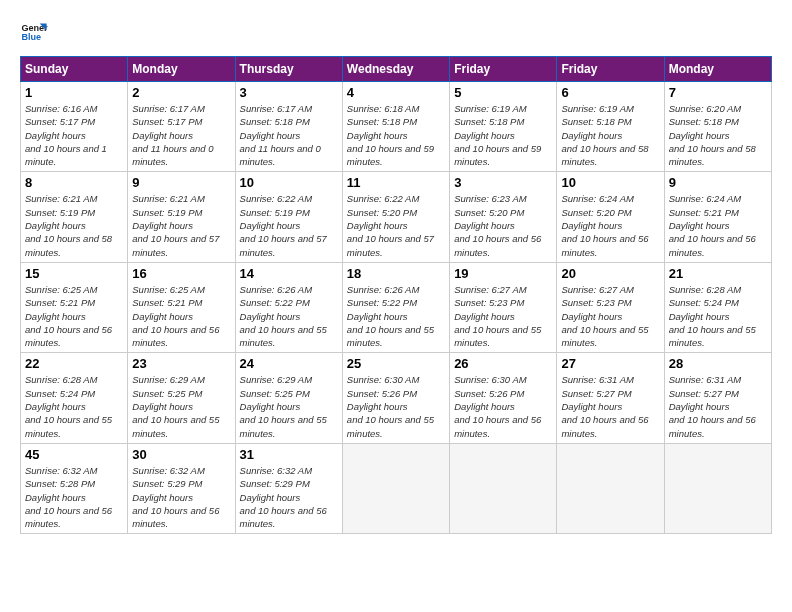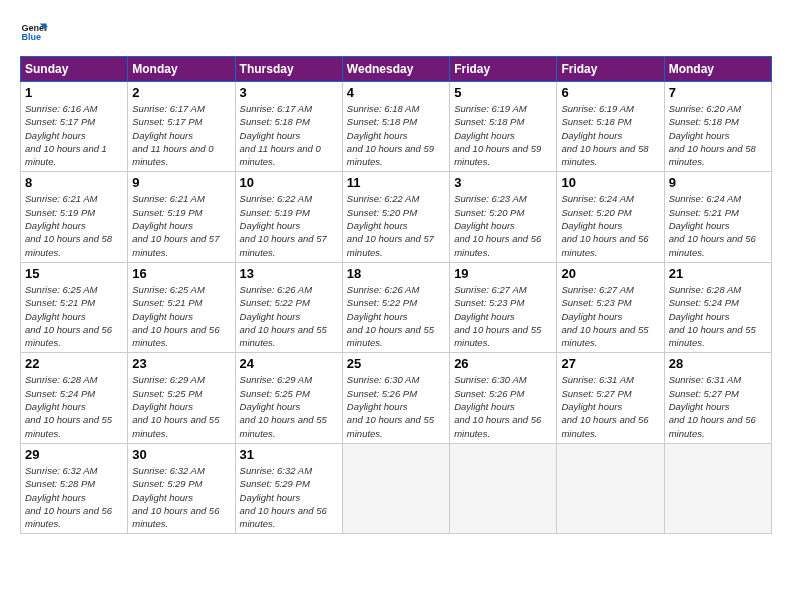--- a/index.html
+++ b/index.html
@@ -173,21 +173,21 @@
         <tr>
           <td>
           <span class="day-num">15</span>
           <span class="day-info">Sunrise: 6:25 AM<br>Sunset: 5:21 PM<br>Daylight hours<br>and 10 hours and 56 minutes.</span>
         </td>
           <td>
           <span class="day-num">16</span>
           <span class="day-info">Sunrise: 6:25 AM<br>Sunset: 5:21 PM<br>Daylight hours<br>and 10 hours and 56 minutes.</span>
         </td>
           <td>
-          <span class="day-num">13</span>
+          <span class="day-num">14</span>
           <span class="day-info">Sunrise: 6:26 AM<br>Sunset: 5:22 PM<br>Daylight hours<br>and 10 hours and 55 minutes.</span>
         </td>
           <td>
           <span class="day-num">18</span>
           <span class="day-info">Sunrise: 6:26 AM<br>Sunset: 5:22 PM<br>Daylight hours<br>and 10 hours and 55 minutes.</span>
         </td>
           <td>
           <span class="day-num">19</span>
           <span class="day-info">Sunrise: 6:27 AM<br>Sunset: 5:23 PM<br>Daylight hours<br>and 10 hours and 55 minutes.</span>
         </td>
@@ -225,21 +225,21 @@
           <span class="day-num">27</span>
           <span class="day-info">Sunrise: 6:31 AM<br>Sunset: 5:27 PM<br>Daylight hours<br>and 10 hours and 56 minutes.</span>
         </td>
           <td>
           <span class="day-num">28</span>
           <span class="day-info">Sunrise: 6:31 AM<br>Sunset: 5:27 PM<br>Daylight hours<br>and 10 hours and 56 minutes.</span>
         </td>
         </tr>
         <tr>
           <td>
-          <span class="day-num">29</span>
+          <span class="day-num">45</span>
           <span class="day-info">Sunrise: 6:32 AM<br>Sunset: 5:28 PM<br>Daylight hours<br>and 10 hours and 56 minutes.</span>
         </td>
           <td>
           <span class="day-num">30</span>
           <span class="day-info">Sunrise: 6:32 AM<br>Sunset: 5:29 PM<br>Daylight hours<br>and 10 hours and 56 minutes.</span>
         </td>
           <td>
           <span class="day-num">31</span>
           <span class="day-info">Sunrise: 6:32 AM<br>Sunset: 5:29 PM<br>Daylight hours<br>and 10 hours and 56 minutes.</span>
         </td>

